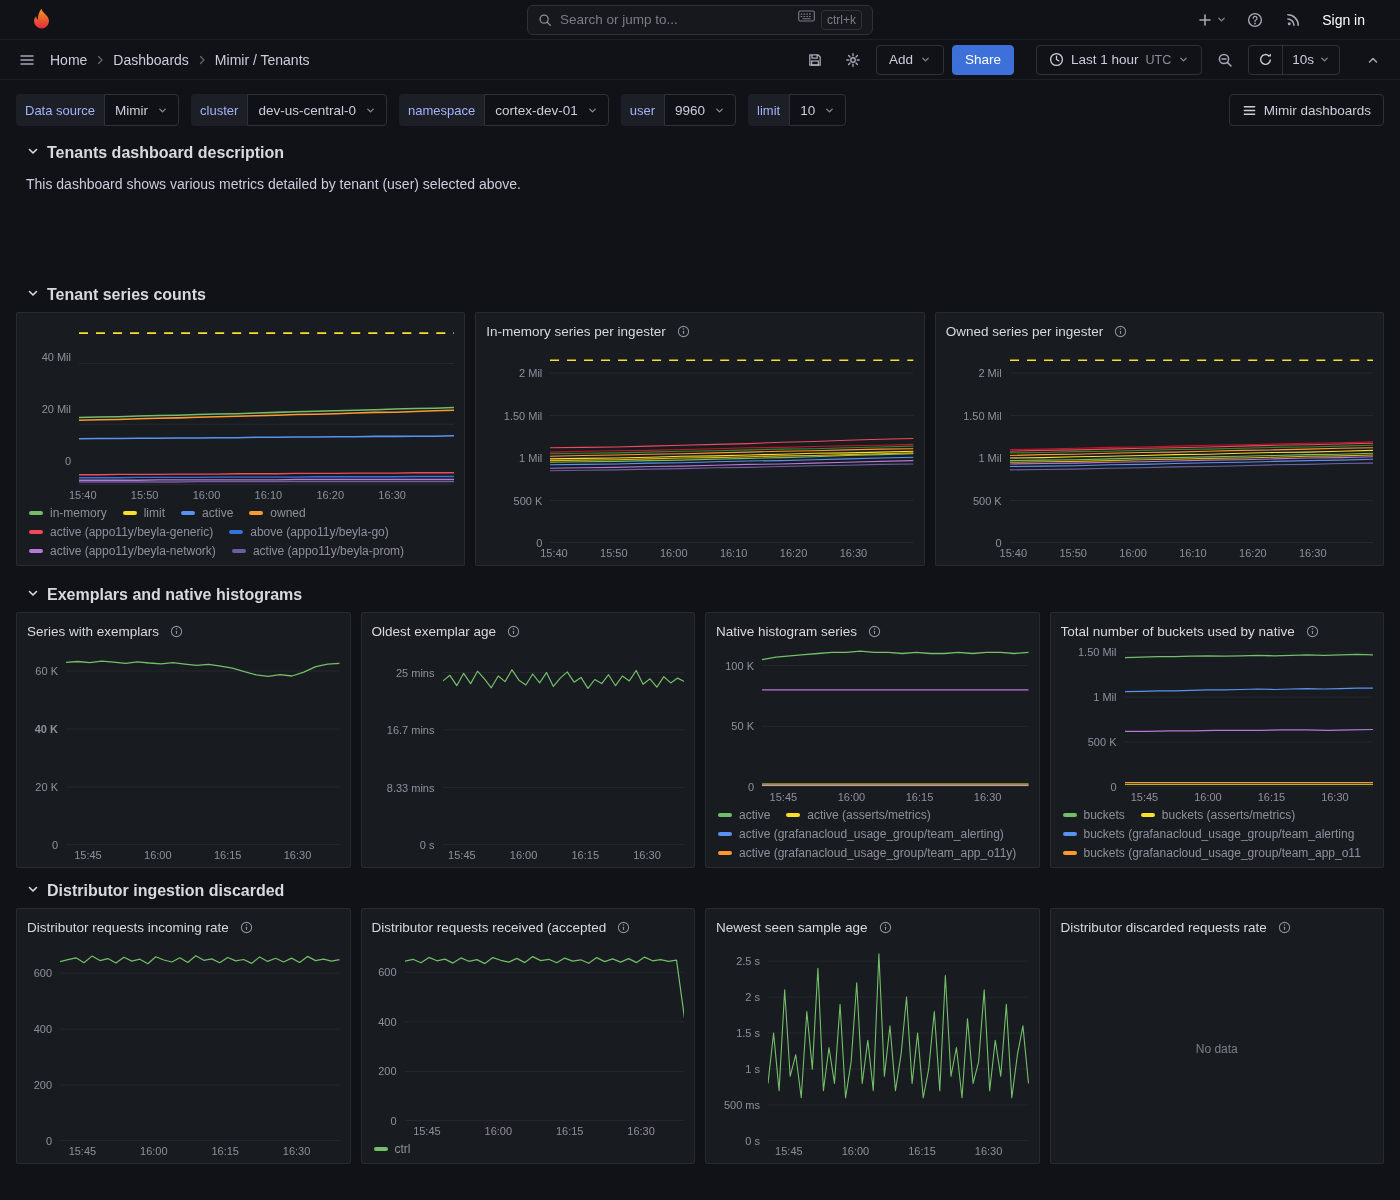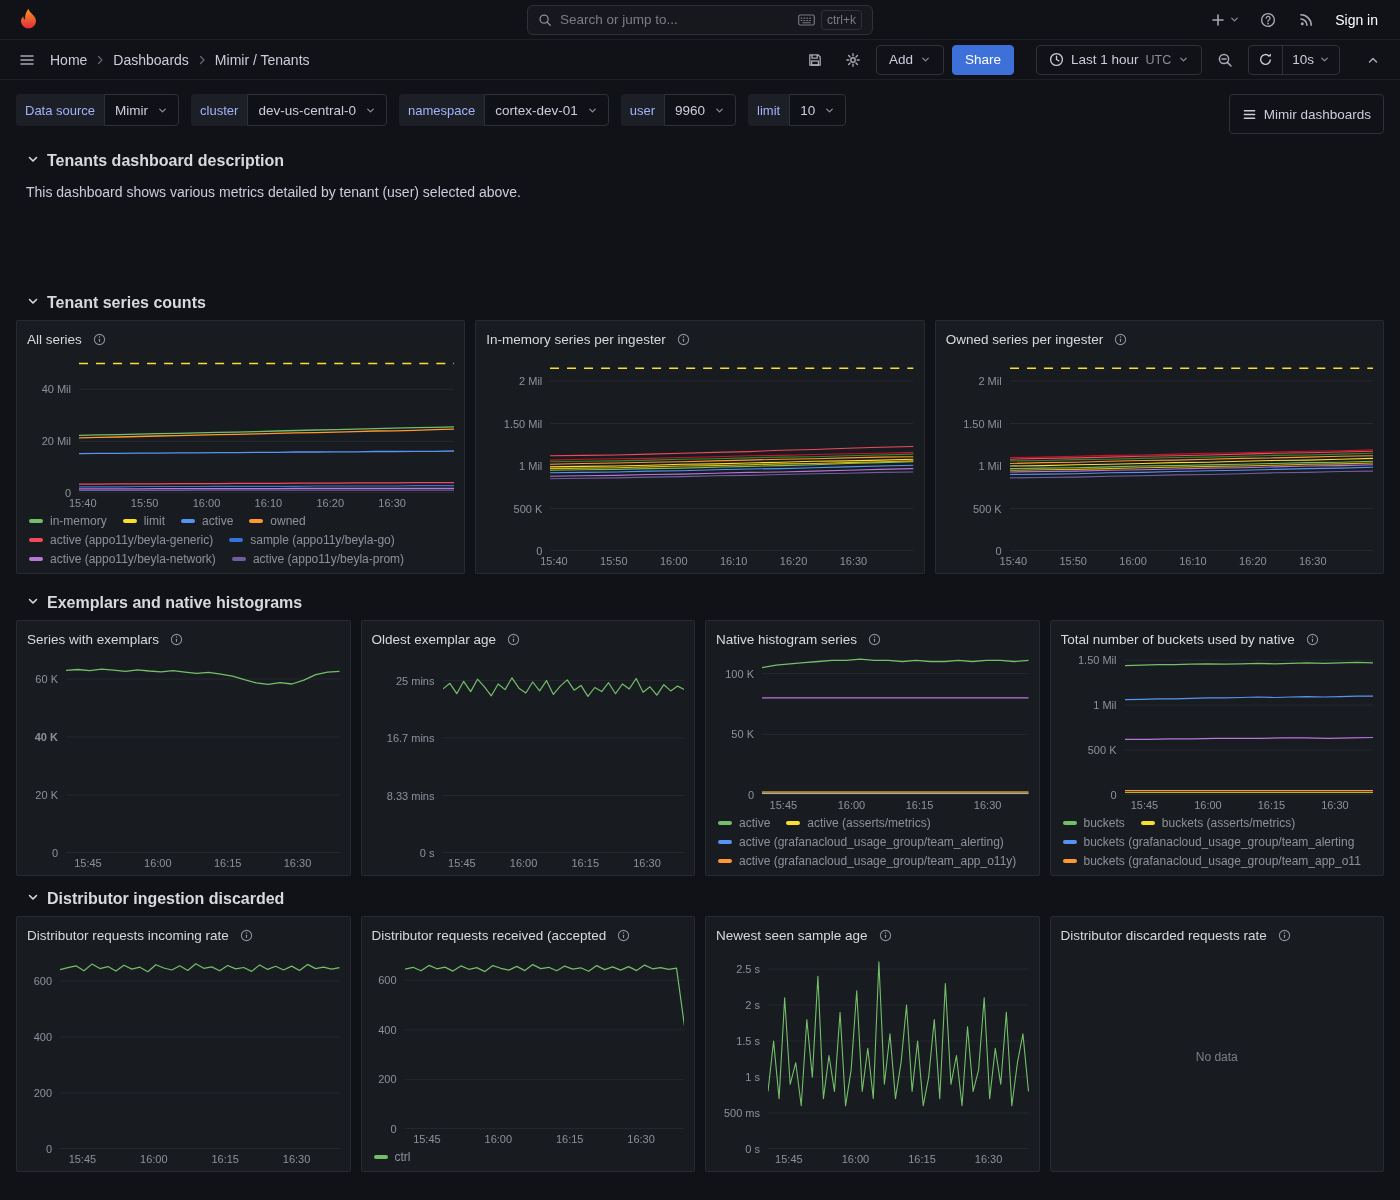--- a/index.html
+++ b/index.html
@@ -16,27 +16,27 @@
   html,body{margin:0;padding:0}
   body{
     width:1400px;height:1200px;overflow:hidden;
     background:var(--bg);color:var(--text);
     font-family:"Liberation Sans",sans-serif;font-size:14px;
   }
   svg{display:block}
   button{font-family:inherit}
 
   
-  .topbar{height:40px;display:flex;align-items:center;padding:0 16px;border-bottom:1px solid var(--line);position:relative}
+  .topbar{height:40px;display:flex;align-items:center;padding:0 29px;border-bottom:1px solid var(--line);position:relative}
   .logo{display:flex;align-items:center;cursor:pointer}
   .searchbox{position:absolute;left:50%;transform:translateX(-50%);width:346px;height:30px;
     background:#16181d;border:1px solid var(--border);border-radius:6px;
     display:flex;align-items:center;gap:8px;padding:0 10px;cursor:text;color:var(--dim)}
   .s-ph{flex:1;font-size:13.5px;color:rgba(204,204,220,.55)}
-  .s-right{display:flex;align-items:center;gap:6px;color:rgba(204,204,220,.55)}
+  .s-right{display:flex;align-items:flex-start;gap:6px;color:rgba(204,204,220,.55)}
   .kbd{font-size:12px;border:1px solid var(--border);border-radius:4px;padding:0 5px;line-height:18px}
   .tb-right{margin-left:auto;display:flex;align-items:center;gap:8px}
   .icon-btn{background:none;border:none;color:rgba(204,204,220,.8);width:30px;height:30px;
     display:flex;align-items:center;justify-content:center;border-radius:4px;cursor:pointer;padding:0}
   .plus-btn{width:auto;padding:0 5px;gap:3px}
   .signin{background:none;border:none;color:#fff;font-size:14px;font-weight:500;cursor:pointer;padding:0 6px}
 
   
   .navbar{height:40px;display:flex;align-items:center;padding:0 12px;gap:8px;border-bottom:1px solid var(--line)}
   .breadcrumb{display:flex;align-items:center;gap:7px;list-style:none;margin:0;padding:0;font-size:14px}
@@ -57,21 +57,21 @@
 
   
   .content{padding:0 16px}
   .variables-row{display:flex;align-items:flex-start;margin-top:14px}
   .variables{display:flex;flex-wrap:wrap;gap:12px;flex:1}
   .var-control{display:flex;align-items:stretch}
   .var-label{height:32px;display:flex;align-items:center;padding:0 9px;background:#1c1f26;
     color:#a3b3fa;font-size:13px;border-radius:4px 0 0 4px}
   .var-value{height:32px;display:flex;align-items:center;gap:9px;padding:0 10px;background:#101116;
     border:1px solid var(--border);border-radius:0 4px 4px 0;color:var(--text);font-size:13.5px;cursor:pointer}
-  .mimir-btn{margin-left:auto;height:40px}
+  .mimir-btn{margin-left:auto;height:32px}
 
   .section-header{display:flex;align-items:flex-start;gap:7px;margin-left:10px;cursor:pointer}
   .section-title{font-size:16px;font-weight:600;color:#d8d9df;margin:0}
   .section-chevron{color:#d8d9df;display:flex}
   .description{margin:14px 0 0 10px;font-size:14px;color:var(--text)}
 
   .section-desc{margin-top:18px}
   .section-tenant{margin-top:94px}
   .section-exemplars{margin-top:20px}
   .section-distributor{margin-top:14px}
@@ -357,30 +357,20 @@
     <div class="section-header">
       <span class="section-chevron">
         <svg width="14" height="14" viewBox="0 0 14 14">
             <path d="M3.5 5.5L7 9l3.5-3.5" fill="none" stroke="currentColor" stroke-width="1.6" stroke-linecap="round" stroke-linejoin="round"></path>
           </svg>
       </span>
       <h2 class="section-title">Tenant series counts</h2>
     </div>
     <div class="panel-row cols-3">
         <section class="panel">
-          <div class="panel-header">
-            <h2 class="panel-title">All series</h2>
-            <span class="panel-info">
-              <svg viewBox="0 0 16 16" width="13" height="13">
-                <circle cx="8" cy="8" r="6.3" fill="none" stroke="currentColor" stroke-width="1.3"></circle>
-                <rect x="7.3" y="7" width="1.4" height="4.2" rx="0.7" fill="currentColor"></rect>
-                <circle cx="8" cy="4.9" r="0.9" fill="currentColor"></circle>
-              </svg>
-            </span>
-          </div>
           <div class="chart">
             <div class="plot-row">
               <div class="y-gutter" style="width: 52px;">
                 <div class="y-tick" style="top: 132.5px;">0</div>
                 <div class="y-tick" style="top: 81.1481px;">20 Mil</div>
                 <div class="y-tick" style="top: 29.2963px;">40 Mil</div>
               </div>
               <div class="plot">
                 <svg width="100%" height="100%" viewBox="0 0 375 140" preserveAspectRatio="none">
                   <line x1="0" x2="375" y1="139.5" y2="139.5" stroke="rgba(204,204,220,0.08)"></line>
@@ -422,21 +412,21 @@
             <div class="legend-item">
               <span class="swatch" style="background: rgb(255, 152, 48);"></span>
               <span class="legend-label">owned</span>
             </div>
             <div class="legend-item">
               <span class="swatch" style="background: rgb(242, 73, 92);"></span>
               <span class="legend-label">active (appo11y/beyla-generic)</span>
             </div>
             <div class="legend-item">
               <span class="swatch" style="background: rgb(50, 116, 217);"></span>
-              <span class="legend-label">sample (appo11y/beyla-go)</span>
+              <span class="legend-label">above (appo11y/beyla-go)</span>
             </div>
             <div class="legend-item">
               <span class="swatch" style="background: rgb(184, 119, 217);"></span>
               <span class="legend-label">active (appo11y/beyla-network)</span>
             </div>
             <div class="legend-item">
               <span class="swatch" style="background: rgb(112, 93, 160);"></span>
               <span class="legend-label">active (appo11y/beyla-prom)</span>
             </div>
           </div>

